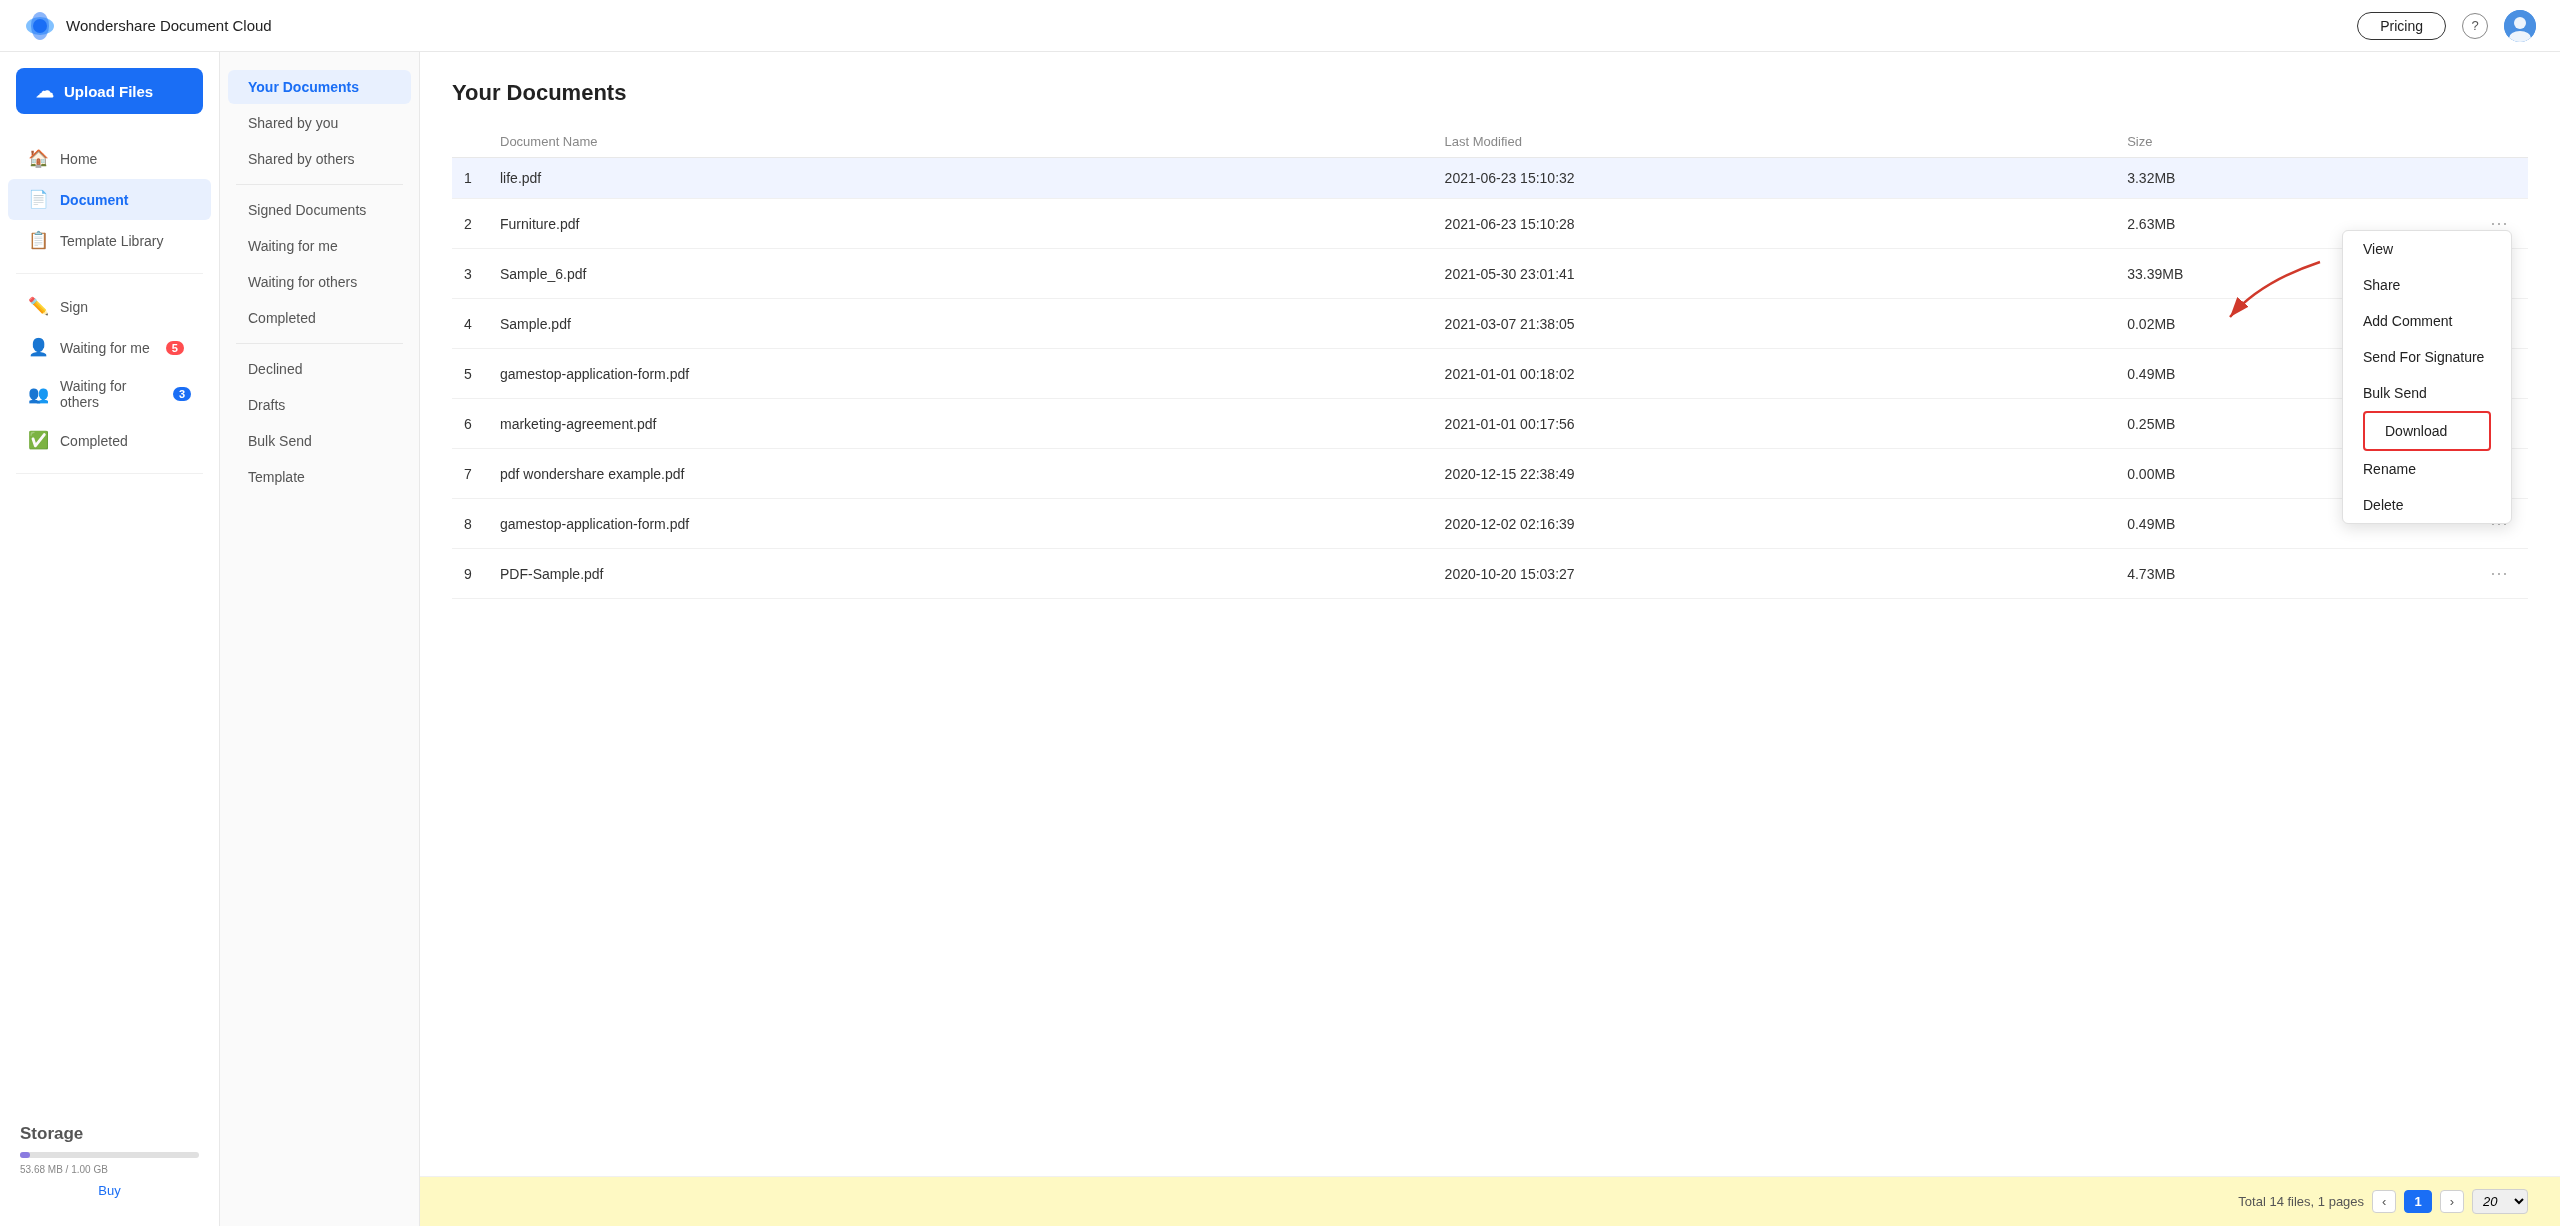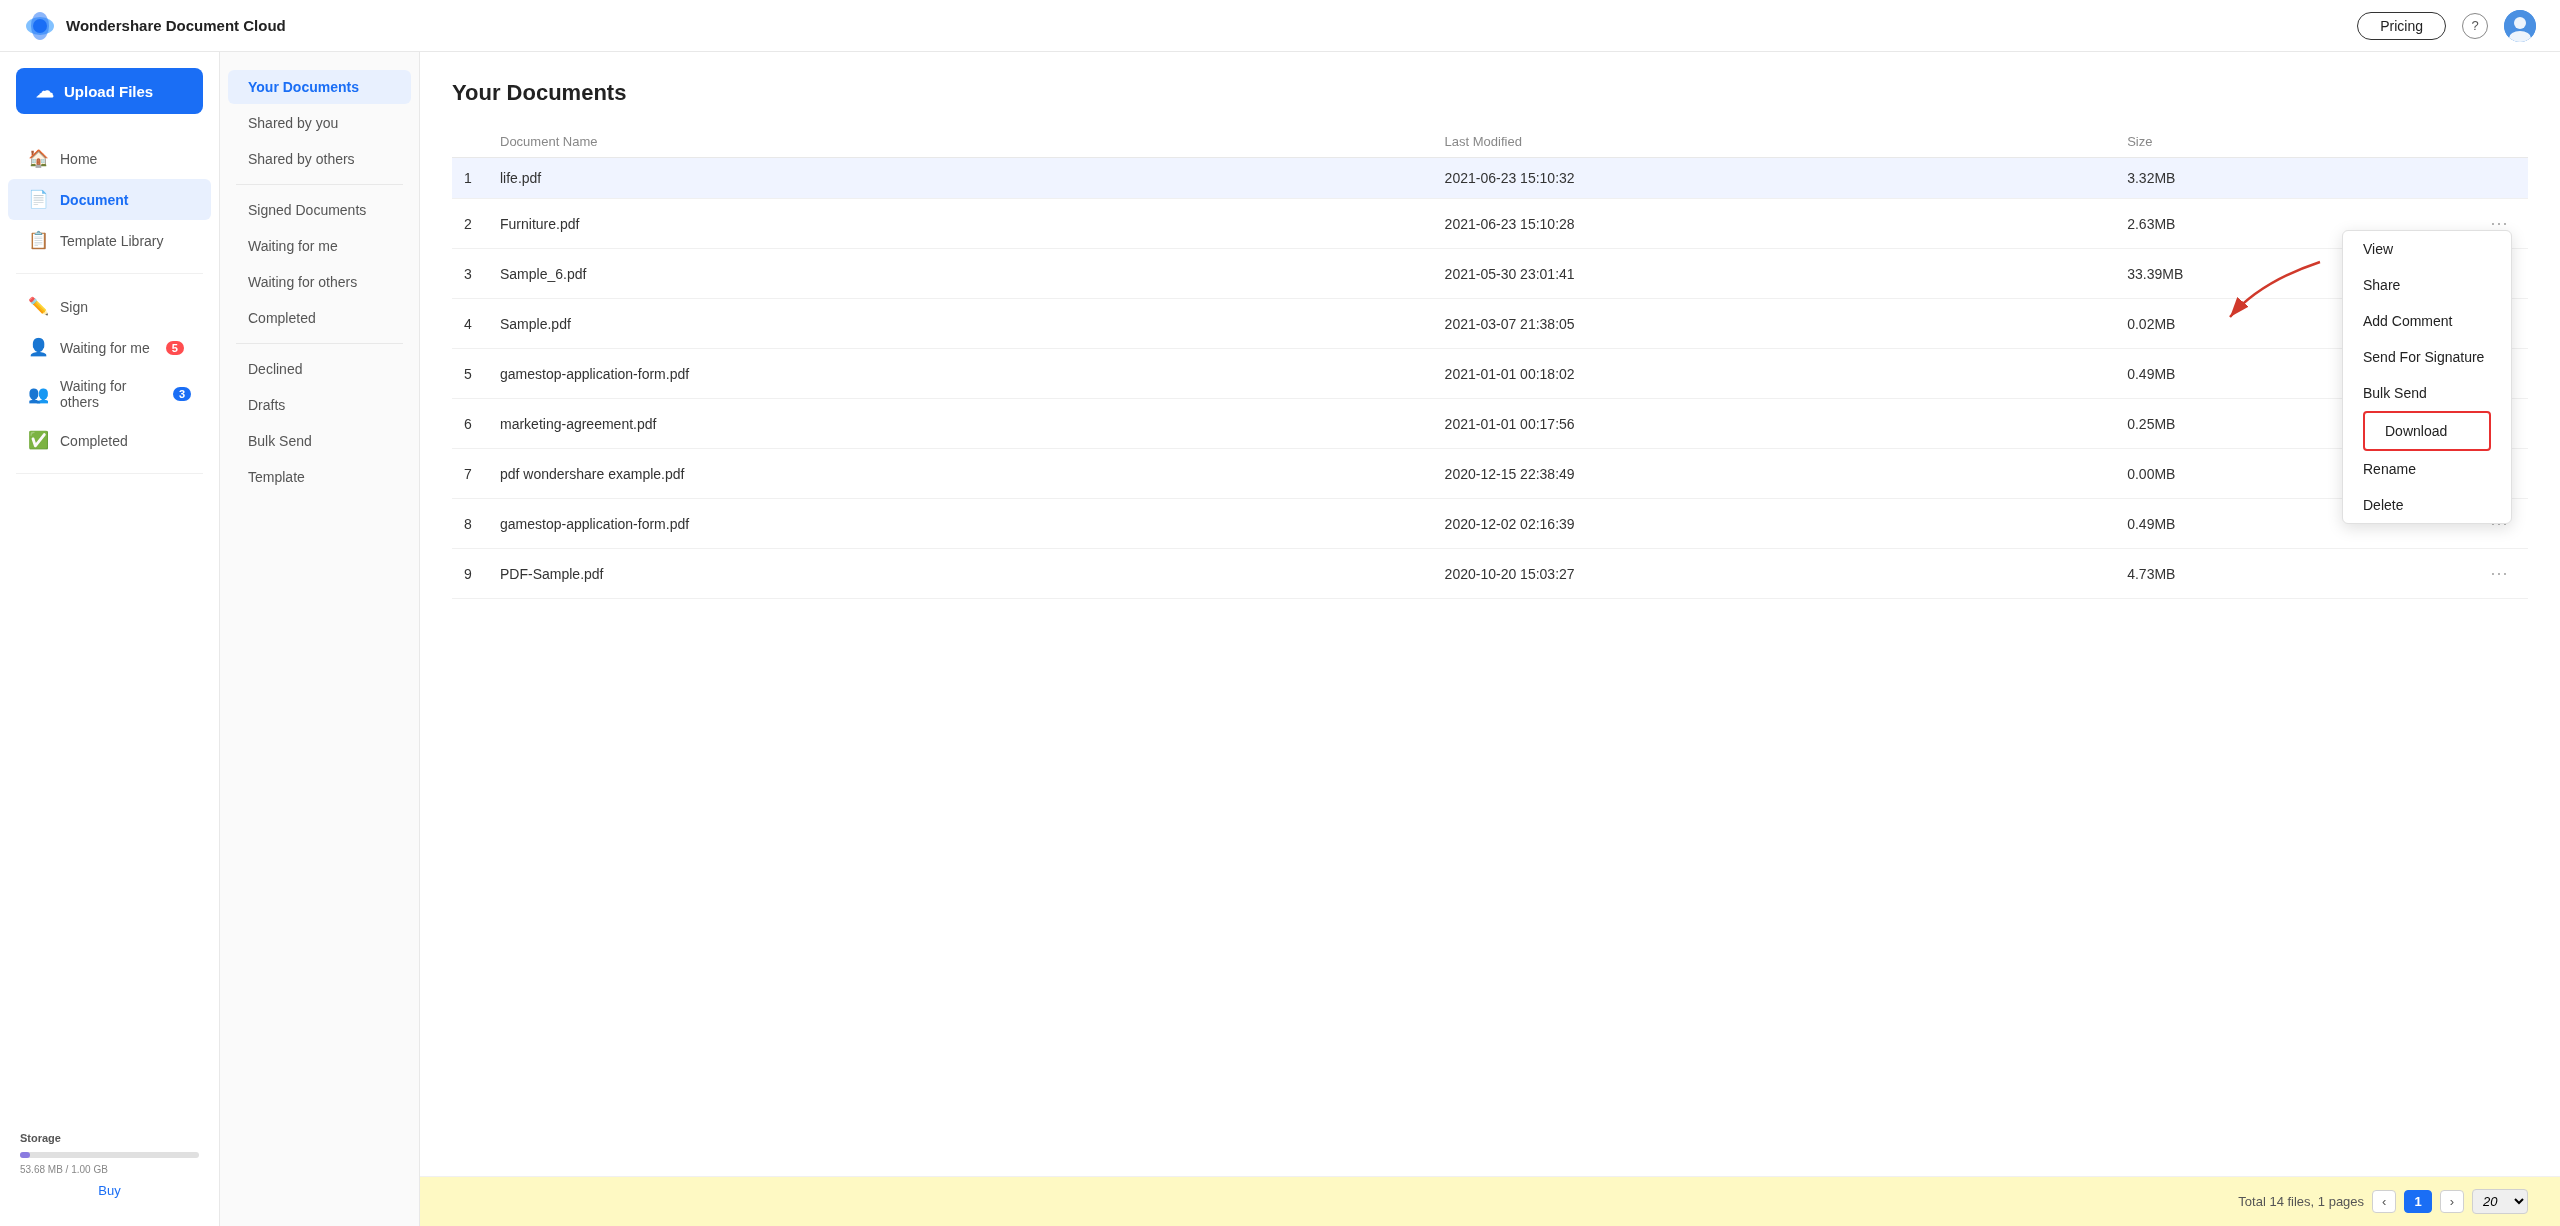--- a/index.html
+++ b/index.html
@@ -6,21 +6,21 @@
     body { font-family: -apple-system, BlinkMacSystemFont, 'Segoe UI', sans-serif; background: #f5f5f5; display: flex; flex-direction: column; height: 100vh; overflow: hidden; }
 
     
     .topbar {
       display: flex; align-items: center; justify-content: space-between;
       background: #fff; height: 52px; padding: 0 24px;
       border-bottom: 1px solid #e8e8e8; flex-shrink: 0;
     }
     .topbar-left { display: flex; align-items: center; gap: 10px; }
     .topbar-logo { width: 32px; height: 32px; }
-    .topbar-title { font-size: 15px; font-weight: 700; color: #222; }
+    .topbar-title { font-size: 15px; font-weight: 400; color: #222; }
     .topbar-right { display: flex; align-items: center; gap: 16px; }
     .btn-pricing {
       border: 1.5px solid #333; background: #fff; border-radius: 20px;
       padding: 5px 22px; font-size: 14px; cursor: pointer; color: #222;
     }
     .topbar-help {
       width: 26px; height: 26px; border-radius: 50%; border: 1.5px solid #888;
       display: flex; align-items: center; justify-content: center;
       font-size: 13px; color: #555; cursor: pointer;
     }
@@ -57,21 +57,21 @@
     .nav-badge {
       background: #ff4d4f; color: #fff; border-radius: 10px;
       font-size: 11px; padding: 1px 6px; margin-left: 4px; font-weight: 600;
     }
     .nav-badge-blue {
       background: #1a6ef5; color: #fff; border-radius: 10px;
       font-size: 11px; padding: 1px 6px; margin-left: 4px; font-weight: 600;
     }
     .sidebar-divider { height: 1px; background: #f0f0f0; margin: 8px 16px; }
     .storage-section { padding: 12px 20px; margin-top: auto; }
-    .storage-label { font-size: 11px; color: #555; font-weight: 600; margin-bottom: 8px; }
+    .storage-label { font-size: 17px; color: #555; font-weight: 600; margin-bottom: 8px; }
     .storage-bar-bg { background: #e0e0e0; border-radius: 4px; height: 6px; margin-bottom: 6px; }
     .storage-bar-fill { background: #8a7be0; border-radius: 4px; height: 6px; }
     .storage-text { font-size: 10px; color: #888; }
     .buy-btn { display: block; text-align: center; font-size: 13px; color: #1a6ef5; cursor: pointer; margin-top: 8px; }
 
     
     .content-area { display: flex; flex: 1; overflow: hidden; background: #fafafa; }
 
     
     .sub-sidebar {

